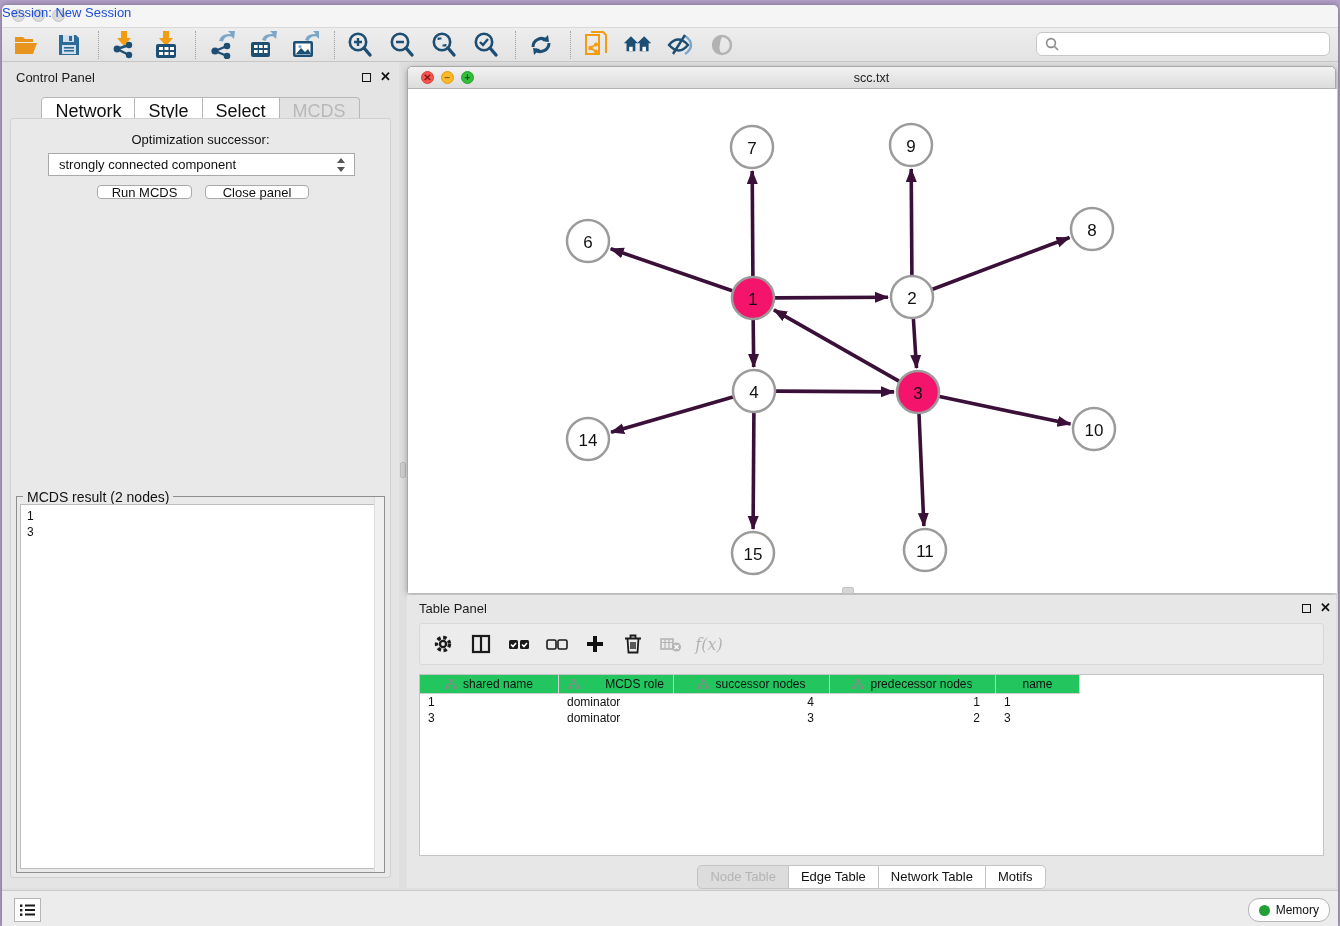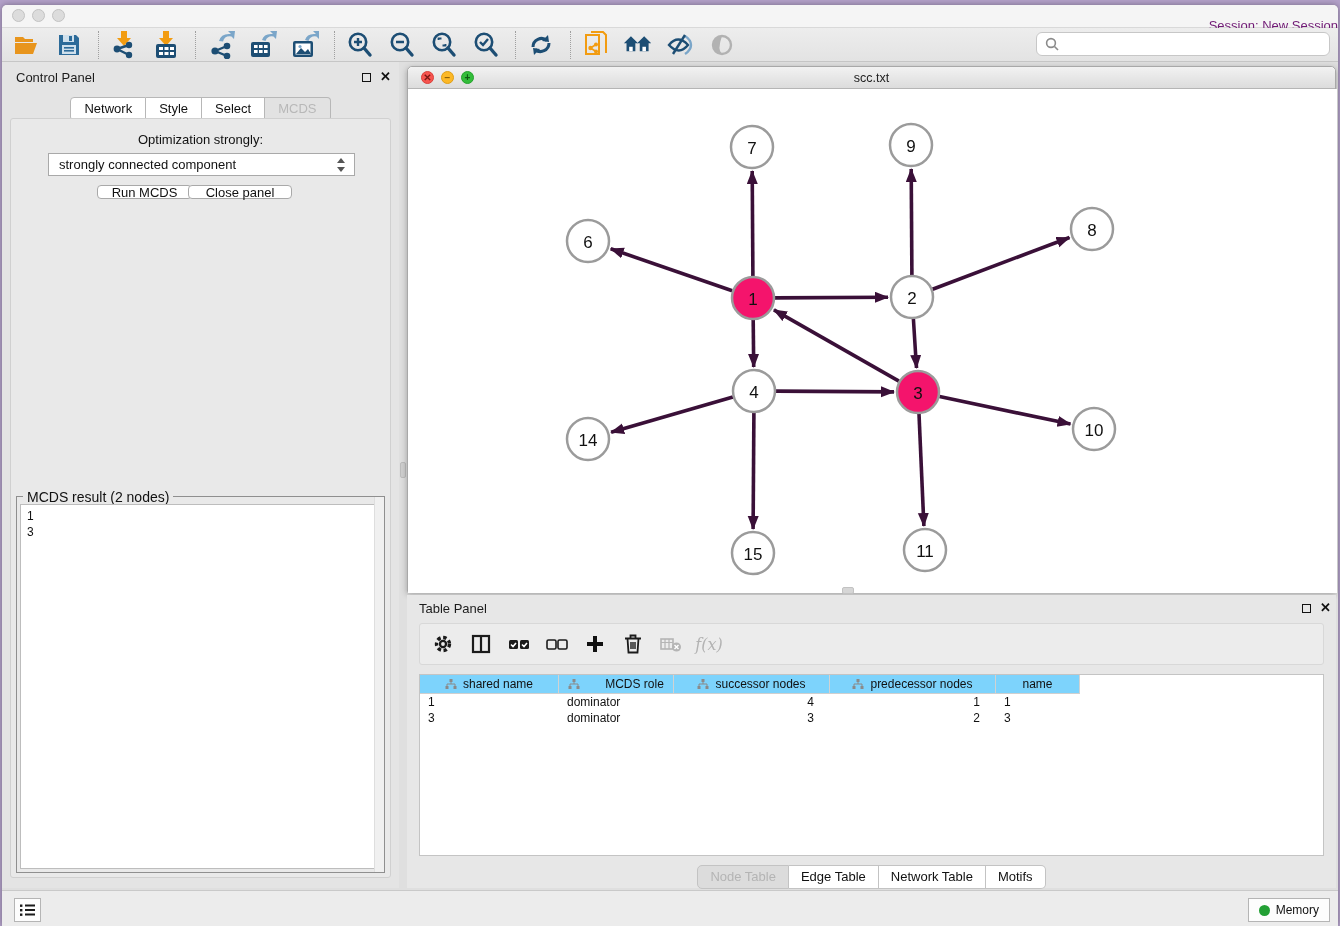--- a/index.html
+++ b/index.html
@@ -8,22 +8,22 @@
   #app { position:relative; width:1340px; height:926px; }
   #window { position:absolute; left:2px; top:5px; width:1336px; height:921px;
             background:#e4e4e4; border-radius:5px 5px 0 0; overflow:hidden;
             box-shadow:0 0 6px rgba(0,0,0,.35); }
 
   
   #titlebar { position:absolute; left:0; top:0; width:100%; height:23px;
               background:#f5f5f5; border-bottom:1px solid #d9d9d9; }
   .tl-dot { position:absolute; top:4px; width:13px; height:13px; border-radius:50%;
             background:#dcdcdc; border:1px solid #c2c2c2; }
-  #win-title { position:absolute; width:100%; text-align:right; top:13px;
-               font-size:13px; color:#701a75; }
+  #win-title { position:absolute; width:100%; text-align:left; top:0;
+               font-size:13px; color:#1d4ed8; }
 
   
   #toolbar { position:absolute; left:0; top:23px; width:100%; height:34px;
              background:linear-gradient(#ededed,#e3e3e3); border-bottom:1px solid #c6c6c6;
              display:flex; align-items:center; padding-left:10px; }
   .tb-icon { width:30px; height:28px; display:flex; align-items:center; justify-content:center;
              margin-right:12px; flex:0 0 auto; }
   .tb-sep { width:1px; height:28px; border-left:1px dotted #9f9f9f; margin:0 10px 0 2px; flex:0 0 auto;}
   #quick-search { position:absolute; right:8px; top:4px; width:294px; height:24px;
                   background:#fff; border:1px solid #c7c7c7; border-radius:6px;
@@ -33,41 +33,41 @@
 
   
   #content { position:absolute; left:0; top:57px; width:100%; height:831px; background:#dfdfdf; }
 
   
   #control-panel { position:absolute; left:0; top:0; width:397px; height:826px; background:#e4e4e4; }
   #cp-header { position:absolute; left:14px; top:8px; font-size:13px; color:#1c1c1c; }
   .panel-float { position:absolute; top:11px; width:9px; height:9px; border:1.5px solid #111; }
   .panel-close { position:absolute; top:7px; font-size:13px; font-weight:bold; color:#111; }
   #cp-tabs { position:absolute; left:0; top:35px; width:100%; display:flex; justify-content:center; }
-  .cp-tab { font-size:13px; padding:3px 13px 4px; background:#fff; color:#111;
+  .cp-tab { font-size:18px; padding:3px 13px 4px; background:#fff; color:#111;
             border:1px solid #b7b7b7; border-left:none; cursor:default; }
   .cp-tab:first-child { border-left:1px solid #b7b7b7; border-radius:4px 0 0 4px; }
   .cp-tab:last-child { border-radius:0 4px 4px 0; }
   .cp-tab.selected { background:#e2e2e2; color:#b8b8b8; }
   #cp-body { position:absolute; left:8px; top:56px; width:381px; height:760px;
              background:#e9e9e9; border:1px solid #d0d0d0; border-radius:3px; }
   #opt-label { position:absolute; top:13px; width:100%; text-align:center; font-size:13px; color:#111; }
   #criterion-select { position:absolute; left:37px; top:34px; width:307px; height:23px;
             background:#fff; border:1px solid #a9a9a9; border-radius:0;
             display:flex; align-items:center; font-size:13px; color:#111; padding-left:10px; }
   .stepper { position:absolute; right:7px; top:2px; width:11px; height:18px; }
   .stepper .up, .stepper .dn { position:absolute; left:1px; width:0; height:0;
             border-left:4.5px solid transparent; border-right:4.5px solid transparent; }
   .stepper .up { top:2px; border-bottom:5px solid #555; }
   .stepper .dn { bottom:2px; border-top:5px solid #555; }
   .cp-btn { position:absolute; top:66px; height:14px; background:#fff; border:1px solid #a9a9a9;
             border-radius:4px; font-size:13px; color:#111; font-family:"Liberation Sans",sans-serif;
             display:flex; align-items:center; justify-content:center; }
   #run-btn { left:86px; width:95px; }
-  #close-btn { left:177px; width:104px; }
+  #close-btn { left:194px; width:104px; }
   #result-group { position:absolute; left:5px; top:377px; width:369px; height:377px;
                   border:1px solid #8f8f8f; }
   #result-legend { position:absolute; left:6px; top:-8px; background:#e9e9e9;
                    padding:0 4px; font-size:14px; color:#111; }
   #result-area { position:absolute; left:3px; top:7px; right:3px; bottom:3px; background:#fff;
                  border:1px solid #bdbdbd; font-size:12px; color:#111; padding:3px 6px;
                  white-space:pre; line-height:16px; }
   #result-scroll { position:absolute; right:0; top:0; bottom:0; width:10px; background:#f0f0f0;
                    border-left:1px solid #dedede; }
 
@@ -95,41 +95,41 @@
   #tp-header { position:absolute; left:12px; top:6px; font-size:13px; color:#1c1c1c; }
   #tp-toolbar { position:absolute; left:12px; top:28px; right:12px; height:42px;
                 background:#ececec; border:1px solid #d8d8d8; border-radius:3px;
                 display:flex; align-items:center; padding-left:10px; }
   .tp-icon { width:26px; height:24px; display:flex; align-items:center; justify-content:center;
              margin-right:12px; }
   .fx-label { font-size:16px; font-style:italic; color:#b3b3b3; font-family:"DejaVu Serif",serif; }
   #data-table { position:absolute; left:12px; top:79px; right:12px; height:182px;
                 background:#fff; border:1px solid #c4c4c4; overflow:hidden; }
   #table-header { display:flex; height:19px; }
-  .th-cell { background:#7dd3fc; border-right:1px solid #d2d2d2; border-bottom:1px solid #cfcfcf;
+  .th-cell { background:#22c55e; border-right:1px solid #d2d2d2; border-bottom:1px solid #cfcfcf;
              display:flex; align-items:center; justify-content:center; font-size:12px; color:#111;
              gap:6px; flex:0 0 auto; }
   .tr-row { display:flex; height:16px; }
   .td-cell { font-size:12px; color:#111; flex:0 0 auto; display:flex; align-items:center; }
   .td-left { justify-content:flex-start; padding-left:8px; }
   .td-right { justify-content:flex-end; padding-right:16px; }
   #tp-tabs { position:absolute; left:0; right:0; top:270px; display:flex; justify-content:center; }
   .tp-tab { font-size:13px; padding:3px 12px 4px; background:#fff; color:#111;
             border:1px solid #c3c3c3; border-left:none; }
   .tp-tab:first-child { border-left:1px solid #c3c3c3; border-radius:5px 0 0 5px; }
   .tp-tab:last-child { border-radius:0 5px 5px 0; }
   .tp-tab.selected { background:#dcdcdc; color:#b4b4b4; }
 
   
   #statusbar { position:absolute; left:0; top:885px; width:100%; height:36px;
                background:#ececec; border-top:1px solid #c9c9c9; }
   #task-btn { position:absolute; left:12px; top:7px; width:27px; height:24px; background:#fdfdfd;
               border:1px solid #b5b5b5; display:flex; align-items:center; justify-content:center; }
   #memory-btn { position:absolute; right:8px; top:7px; height:24px; background:#fdfdfd;
-                border:1px solid #b5b5b5; border-radius:0; display:flex; align-items:center;
+                border:1px solid #b5b5b5; border-radius:11px; display:flex; align-items:center;
                 padding:0 10px; gap:6px; font-size:12px; color:#111; }
   #memory-dot { width:11px; height:11px; border-radius:50%; background:#23a035; }
 </style>
 </head>
 <body>
 
 <div id="app">
 <div id="window">
 
   <div id="titlebar">
@@ -300,21 +300,21 @@
       <div id="cp-header">Control Panel</div>
       <div class="panel-float" style="left:360px"></div>
       <div class="panel-close" style="left:378px">✕</div>
       <div id="cp-tabs">
             <div class="cp-tab">Network</div>
             <div class="cp-tab">Style</div>
             <div class="cp-tab">Select</div>
             <div class="cp-tab selected">MCDS</div>
           </div>
       <div id="cp-body">
-        <div id="opt-label">Optimization strongly:</div>
+        <div id="opt-label">Optimization successor:</div>
         <div id="criterion-select">
           <span>strongly connected component</span>
           <span class="stepper">
                 <span class="up"></span>
                 <span class="dn"></span>
               </span>
         </div>
         <div class="cp-btn" id="run-btn">Run MCDS</div>
         <div class="cp-btn" id="close-btn">Close panel</div>
         <div id="result-group">

